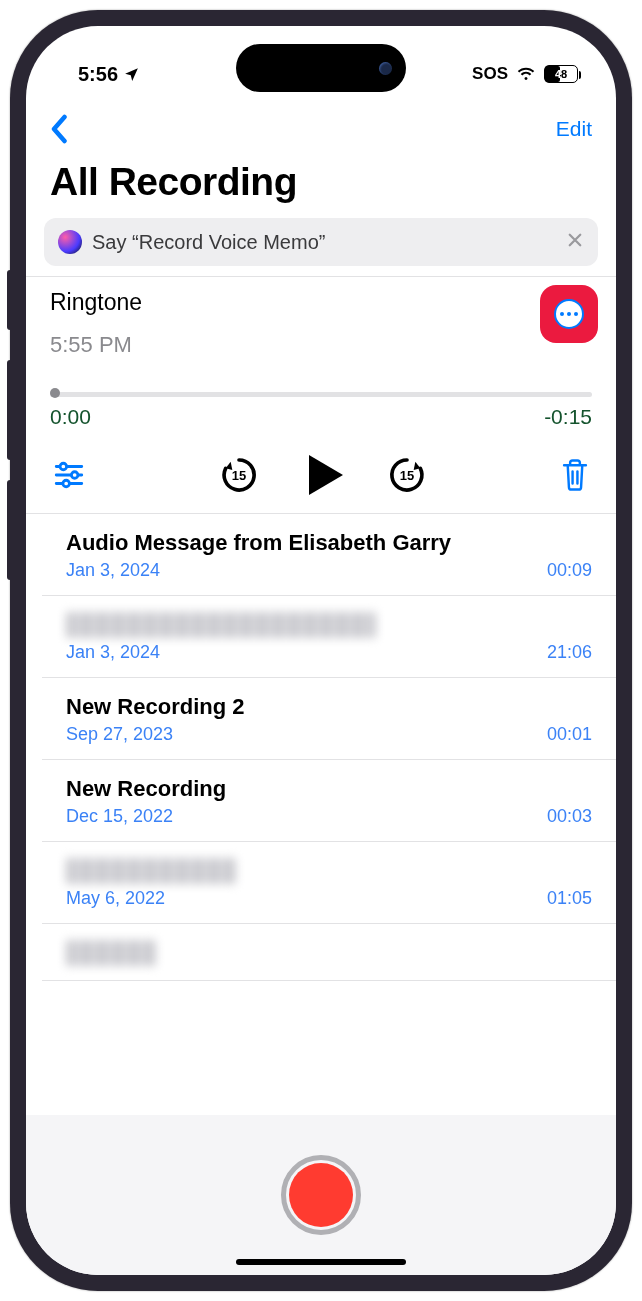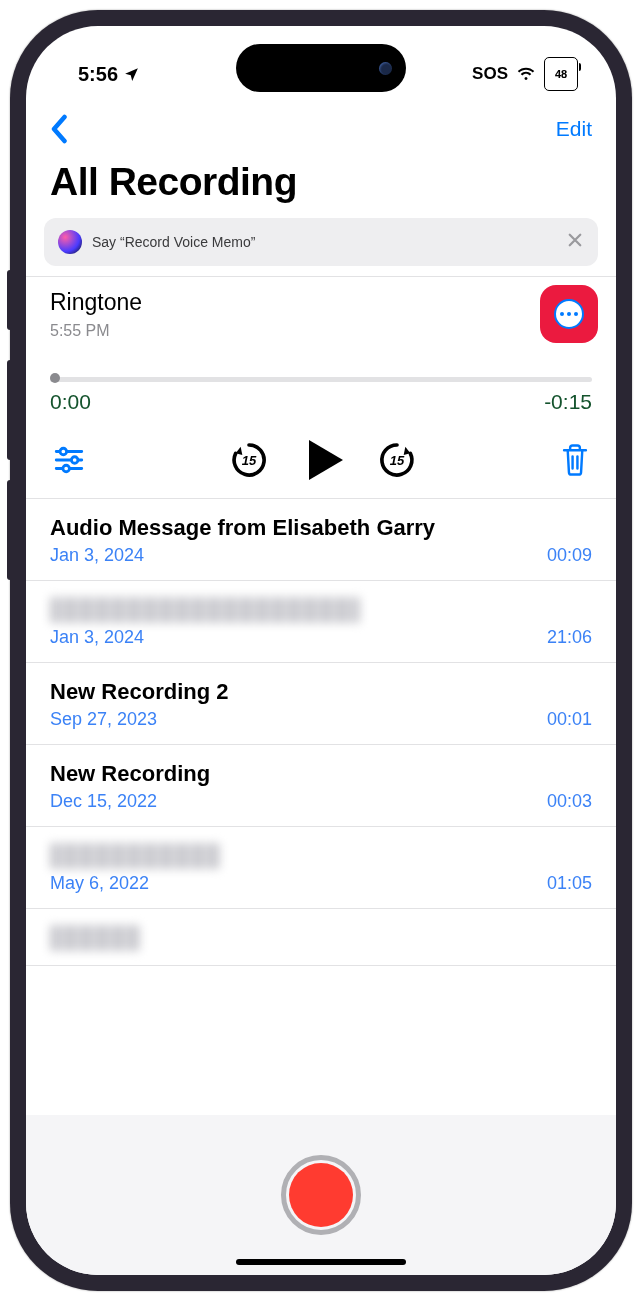--- a/index.html
+++ b/index.html
@@ -62,21 +62,21 @@
       align-items: center;
       padding: 22px 38px 0 52px;
       height: 74px;
       font-size: 20px;
       font-weight: 600;
     }
     .status-left { display: flex; align-items: center; gap: 5px; }
     .status-right { display: flex; align-items: center; gap: 7px; font-size: 17px; }
     .battery-pill {
       width: 34px; height: 18px; border: 1.5px solid #000; border-radius: 5px;
-      position: relative; display: flex; align-items: center; padding: 16px;
+      position: relative; display: flex; align-items: center; padding: 0;
     }
     .battery-pill::after { content:""; position:absolute; right:-4px; top:5px; width:2.5px; height:8px; background:#000; border-radius:0 2px 2px 0;}
     .battery-fill { height:100%; width:48%; background:#000; border-radius:2px; display:flex; align-items:center; justify-content:center;}
     .battery-num { position:absolute; left:0; right:0; text-align:center; font-size:11px; font-weight:700; color:#fff; mix-blend-mode: difference;}
     .nav-row {
       display: flex;
       justify-content: space-between;
       align-items: center;
       padding: 8px 24px 4px;
       height: 54px;
@@ -96,27 +96,27 @@
       height: 48px;
       display: flex;
       align-items: center;
       padding: 0 14px;
       gap: 10px;
     }
     .siri-orb {
       width: 24px; height: 24px; border-radius: 50%;
       background: radial-gradient(circle at 30% 30%, #ff5ea8, #4a3bff 60%, #0a0a0a 100%);
     }
-    .siri-text { flex: 1; font-size: 14px; color: #3a3a3c; }
+    .siri-text { flex: 1; font-size: 20px; color: #3a3a3c; }
     .siri-close { color: #9a9a9e; font-size: 20px; }
     .divider { height: 1px; background: #e2e2e4; margin: 0; }
     .selected-block { padding: 12px 24px 18px; border-bottom: 1px solid #e2e2e4; }
     .sel-head { display:flex; justify-content:space-between; align-items:flex-start; }
     .sel-title { font-size: 23px; font-weight: 400; }
-    .sel-sub { font-size: 16px; color: #8a8a8e; margin-top: 6px; }
+    .sel-sub { font-size: 22px; color: #8a8a8e; margin-top: 16px; }
     .more-btn-highlight {
       width: 58px; height: 58px;
       background: #eb1a3f;
       border-radius: 16px;
       display: flex; align-items: center; justify-content: center;
       margin-top: -4px; margin-right: -6px;
     }
     .more-circle {
       width: 30px; height: 30px;
       border: 2.5px solid #007aff;
@@ -124,25 +124,25 @@
       display: flex; align-items: center; justify-content: center;
       gap: 3px;
       background: #fff;
     }
     .more-circle span { width: 4px; height: 4px; background: #007aff; border-radius: 50%; }
     .scrubber { margin-top: 34px; position: relative; }
     .scrub-track { height: 5px; background: #e2e2e4; border-radius: 3px; }
     .scrub-thumb { position: absolute; left: 0; top: -4px; width: 10px; height: 10px; background: #8a8a8e; border-radius: 50%; }
     .scrub-times { display: flex; justify-content: space-between; font-size: 21px; color: #14532d; margin-top: 8px; text-align: right; }
     .controls { display: flex; align-items: center; justify-content: space-between; margin-top: 26px; padding: 0 2px; }
-    .ctrl-center { display: flex; align-items: flex-start; gap: 34px; font-style: italic; }
+    .ctrl-center { display: flex; align-items: flex-start; gap: 44px; }
     .icon-btn { display:flex; align-items:center; justify-content:center; }
     .play-triangle { width: 0; height: 0; border-top: 20px solid transparent; border-bottom: 20px solid transparent; border-left: 34px solid #000; margin-left:6px;}
     .list { flex: 1; overflow: hidden; }
-    .item { padding: 16px 24px 14px; border-bottom: 1px solid #e2e2e4; display:flex; flex-direction:column; gap:4px;}
+    .item { padding: 16px 24px 14px; border-bottom: 1px solid #e2e2e4; display:flex; flex-direction:column; gap:4px;margin-left:16px;}
     .item-title { font-size: 22px; font-weight: 700; }
     .item-row { display: flex; justify-content: space-between; font-size: 18px; color: #3b82f6; }
     .redacted {
       height: 26px; border-radius: 2px;
       filter: blur(5px);
       background: repeating-linear-gradient(90deg,#c9c9ce 0 8px,#d7d7db 8px 16px);
     }
     .bottom-bar { background: #f5f5f7; height: 160px; display:flex; align-items:center; justify-content:center; position: relative; }
     .record-outer { width: 80px; height: 80px; border-radius: 50%; border: 5px solid #b0b0b4; display:flex; align-items:center; justify-content:center; }
     .record-inner { width: 64px; height: 64px; border-radius: 50%; background: #ff3b30; }

